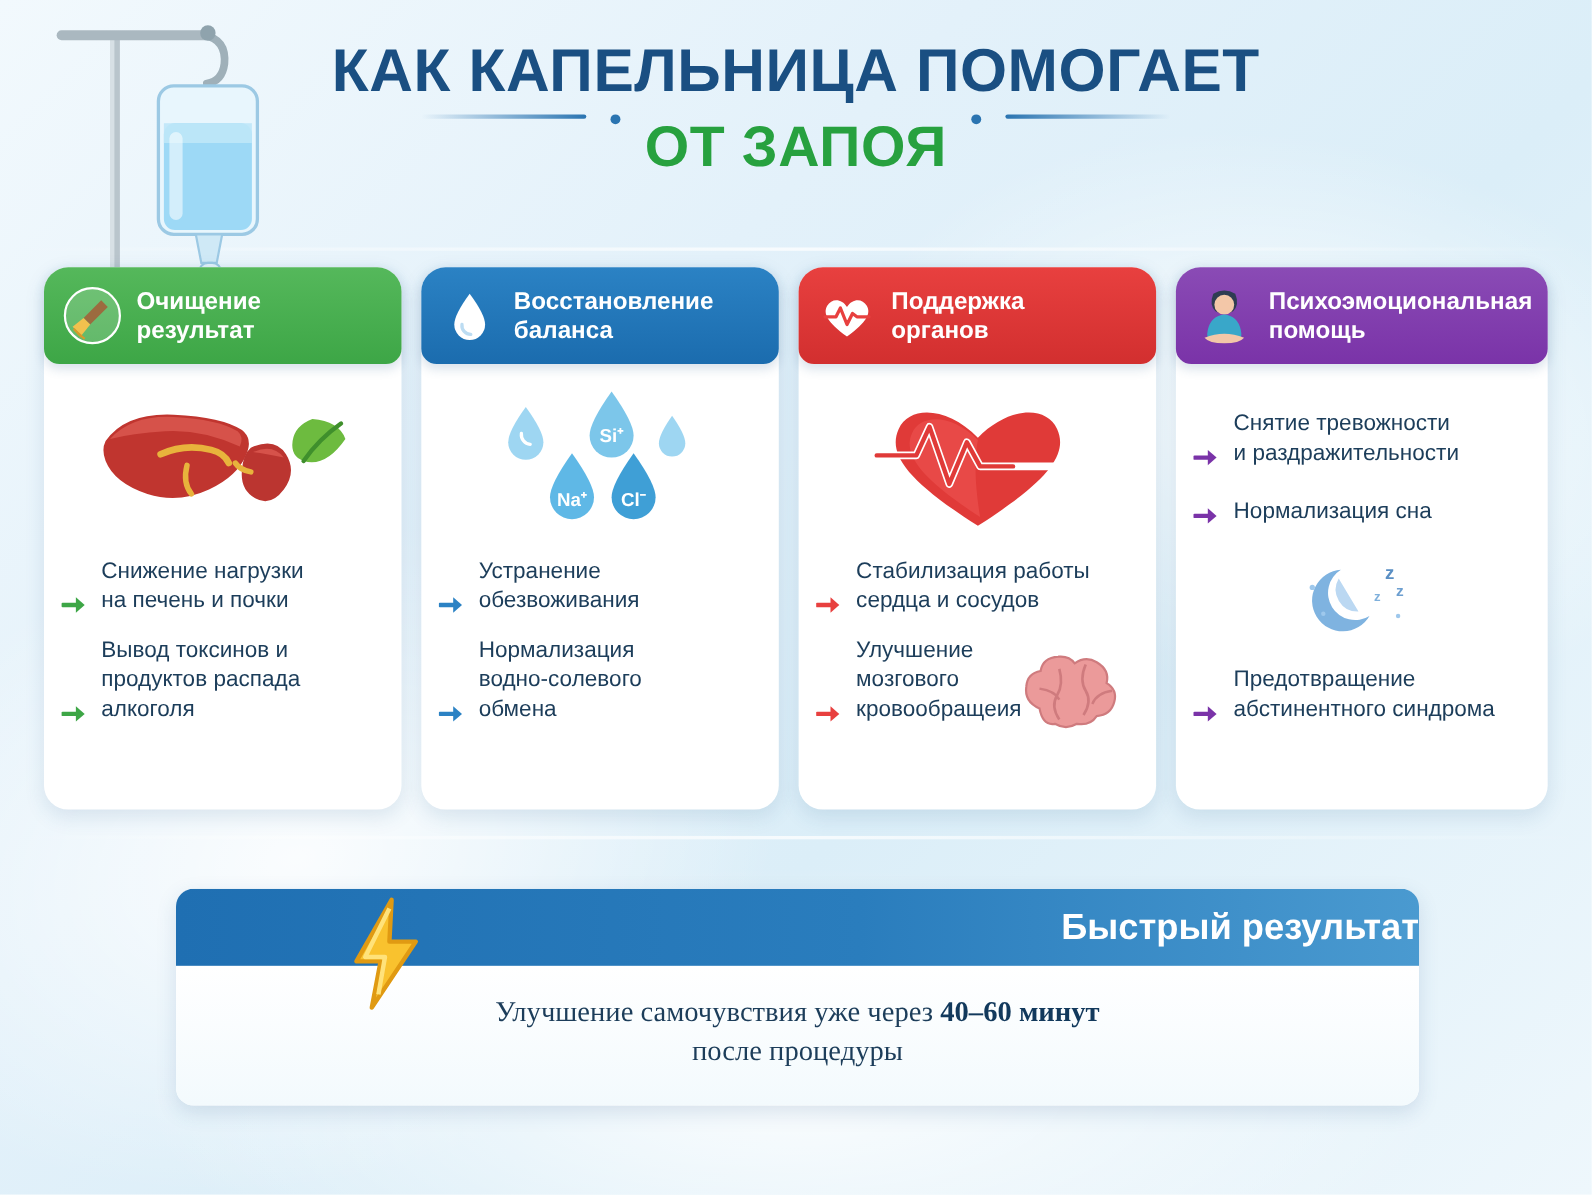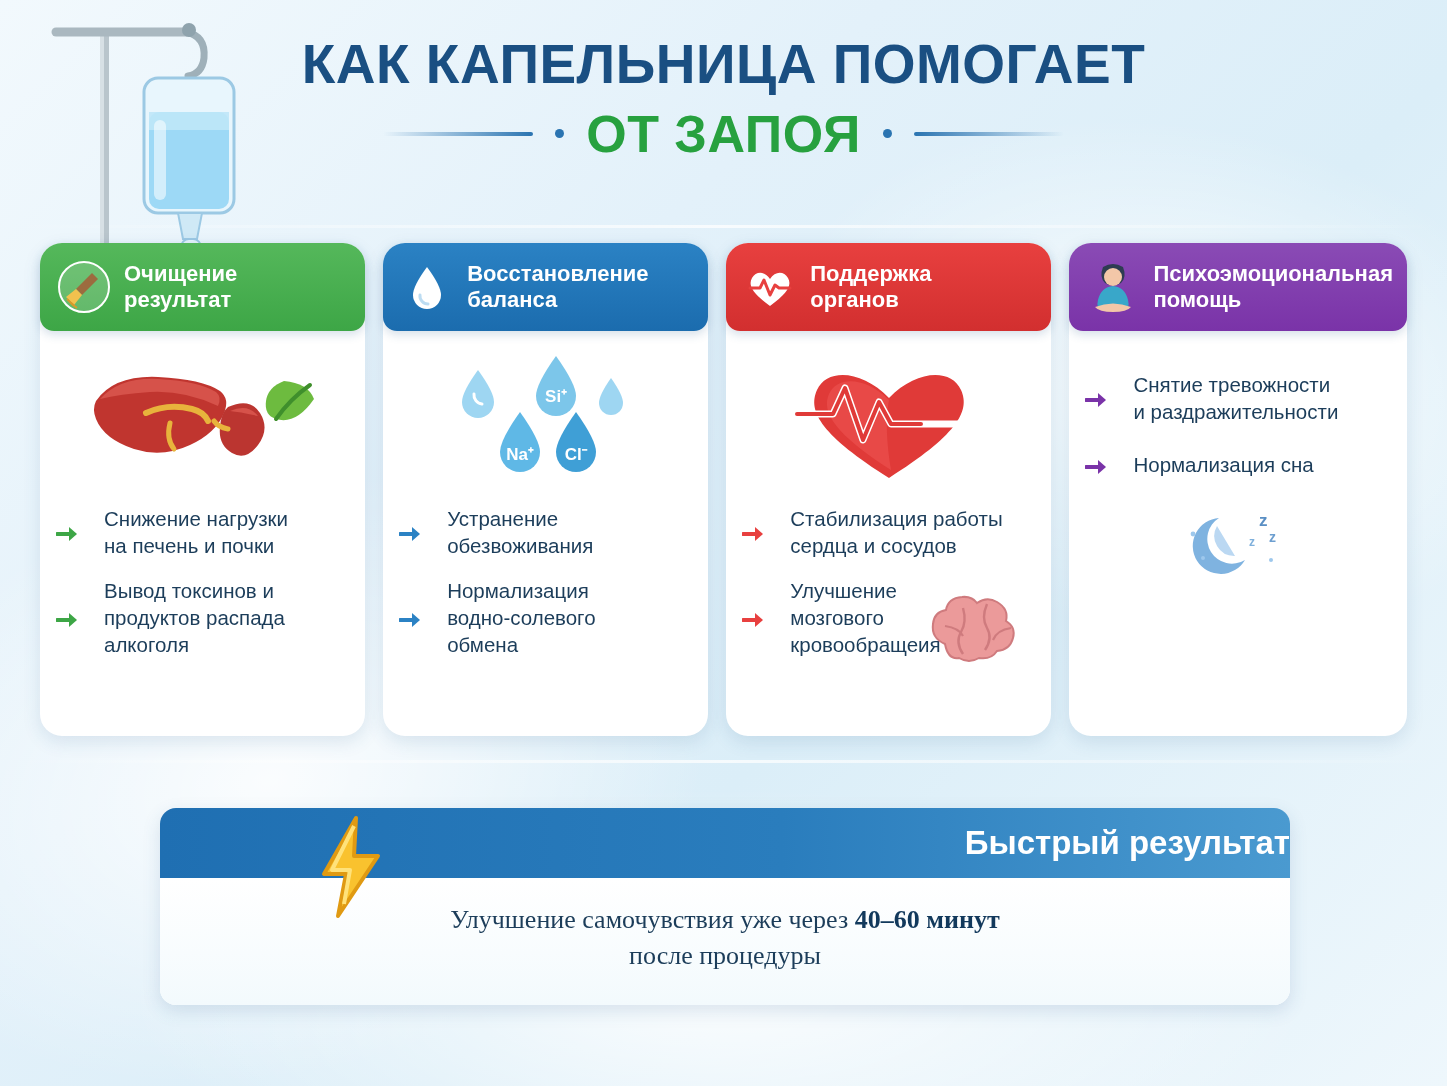--- a/index.html
+++ b/index.html
@@ -30,21 +30,21 @@
   
   .header {
     position: absolute; left: 0; right: 0; top: 36px;
     text-align: center;
   }
   .title-main {
     font-size: 55px; font-weight: bold; letter-spacing: 0.5px;
     color: #1a4f82; line-height: 1.05;
   }
   .title-sub-row {
-    display: flex; align-items: center; justify-content: center;
+    display: flex; justify-content: center;
     gap: 22px; margin-top: 10px;
   }
   .title-sub {
     font-size: 52px; font-weight: bold; color: #27a13f; letter-spacing: 0.5px;
   }
   .rule {
     width: 150px; height: 4px; border-radius: 2px;
     background: linear-gradient(90deg, rgba(42,116,177,0) 0%, #2a74b1 100%);
   }
   .rule.right { background: linear-gradient(90deg, #2a74b1 0%, rgba(42,116,177,0) 100%); }
@@ -81,21 +81,21 @@
   .head-icon { width: 56px; height: 56px; flex: none; display:block; }
   .card-body {
     flex: 1; padding: 14px 16px 18px 16px;
     display: flex; flex-direction: column;
   }
   .card-art {
     height: 150px; display: flex; align-items: center; justify-content: center;
     margin-bottom: 4px;
   }
   .bullets { display: flex; flex-direction: column; gap: 18px; margin-top: 6px; }
-  .bullet { display: flex; gap: 24px; align-items: center; }
+  .bullet { display: flex; gap: 12px; align-items: flex-end; }
   .arrow { flex: none; margin-top: 4px; }
   .bullet-text { font-size: 20.5px; line-height: 1.32; color: #1c3d5a; }
 
   .c-green .card-head { background: linear-gradient(180deg,#55b85b 0%, #3da646 100%); }
   .c-blue  .card-head { background: linear-gradient(180deg,#2b82c4 0%, #1b6cae 100%); padding-left: 16px; }
   .c-red   .card-head { background: linear-gradient(180deg,#e8403f 0%, #d22f2f 100%); }
   .c-purple .card-head { background: linear-gradient(180deg,#8a4bb5 0%, #7a33a8 100%); }
 
   .c-purple .card-body { padding-top: 34px; }
   .c-purple .bullets { gap: 26px; }
@@ -342,20 +342,27 @@
             <path d="M56 18 a28 28 0 1 0 26 42 a22 22 0 0 1 -26 -42z" fill="#7fb3e0"></path>
             <path d="M54 26 a20 20 0 0 0 18 30" fill="#9ec8ec" opacity="0.7"></path>
             <text x="96" y="26" font-size="17" font-weight="bold" fill="#5a8fc4" font-family="Liberation Sans, sans-serif">z</text>
             <text x="106" y="42" font-size="14" font-weight="bold" fill="#6d9fd0" font-family="Liberation Sans, sans-serif">z</text>
             <text x="86" y="46" font-size="12" font-weight="bold" fill="#7fb0dc" font-family="Liberation Sans, sans-serif">z</text>
             <circle cx="30" cy="34" r="2.4" fill="#9ec8ec"></circle>
             <circle cx="40" cy="58" r="2" fill="#9ec8ec"></circle>
             <circle cx="108" cy="60" r="2" fill="#9ec8ec"></circle>
           </svg>
         </div>
+        <div class="bullet">
+          <svg class="arrow" width="24" height="18" viewBox="0 0 24 18">
+            <path d="M1 9 h15" stroke="#7a33a8" stroke-width="4" stroke-linecap="round"></path>
+            <path d="M13 2 l8 7 l-8 7z" fill="#7a33a8"></path>
+          </svg>
+          <div class="bullet-text">Предотвращение<br>абстинентного синдрома</div>
+        </div>
       </div>
     </div>
   </div>
 
 </div>
 
 <div class="footer">
   <div class="footer-head">
     <svg class="bolt" width="86" height="110" viewBox="0 0 86 110">
       <path d="M48 6 L16 62 h22 L30 104 L70 44 H46 z" fill="#f9c22e" stroke="#e09a12" stroke-width="4" stroke-linejoin="round"></path>

